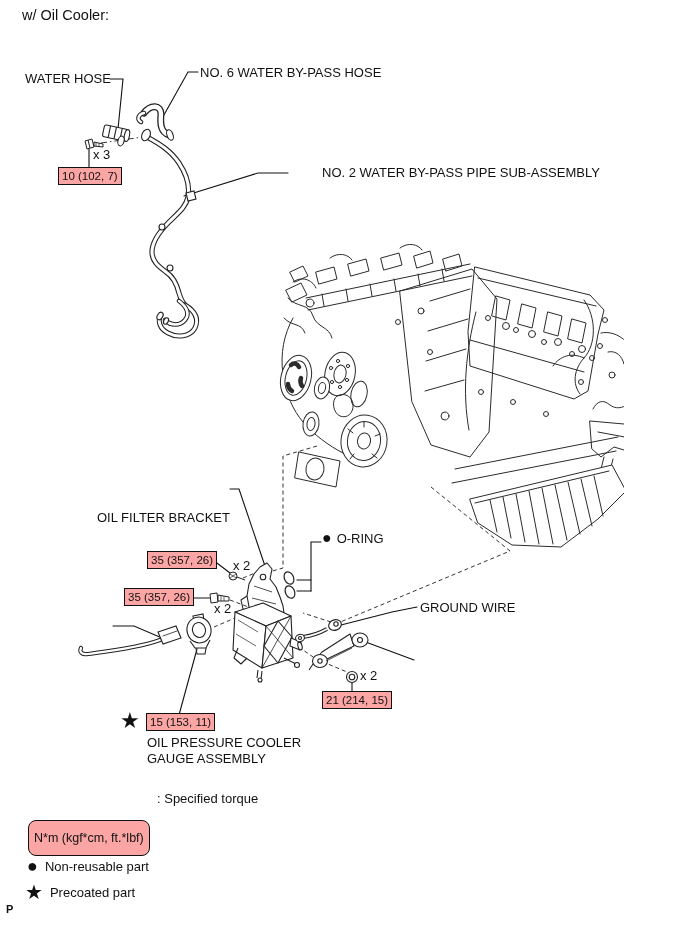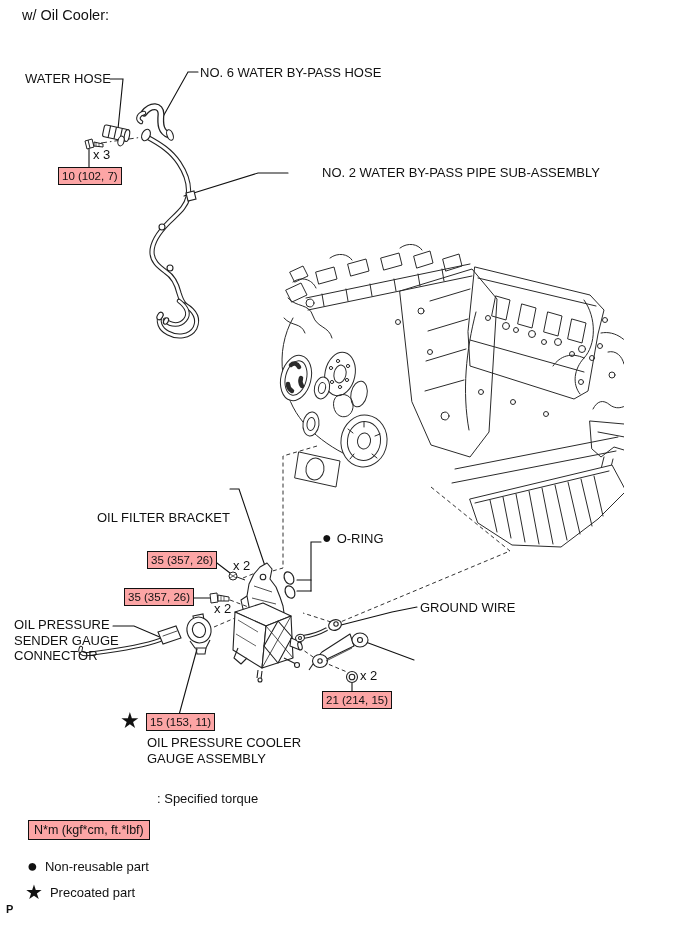--- a/index.html
+++ b/index.html
@@ -3,21 +3,21 @@
 <meta charset="utf-8">
 <style>
   html,body{margin:0;padding:0;background:#fff;}
   .page{position:relative;width:624px;height:927px;background:#fff;overflow:hidden;
         font-family:"Liberation Sans", sans-serif;color:#111;}
   .art{position:absolute;left:0;top:0;}
   .lbl{position:absolute;font-size:13px;line-height:1.2;white-space:nowrap;color:#111;}
   .hdr{font-size:14.5px;}
   .tbox{position:absolute;border:1.6px solid #111;background:#fca5a5;color:#111;
         font-size:11.5px;line-height:14px;padding:1px 3px;white-space:nowrap;}
-  .legendbox{font-size:12.5px;line-height:16px;padding:1px 5px;}
+  .legendbox{font-size:12.5px;line-height:16px;padding:9px 5px;border-radius:8px;}
   .row{position:absolute;display:flex;align-items:center;gap:5px;white-space:nowrap;}
   .bullet{font-size:16px;line-height:1;}
   .bullet-lg{font-size:18px;line-height:1;}
   .star{position:absolute;font-size:22px;line-height:1;color:#111;}
   .star-sm{font-size:20px;line-height:1;}
   .txt13{font-size:13px;color:#111;}
   .multiline div{white-space:nowrap;}
   .fig-id{position:absolute;font-size:8px;font-weight:bold;letter-spacing:.2px;}
   .pmark{position:absolute;font-size:11px;font-weight:bold;}
 </style>
@@ -272,25 +272,20 @@
   <div class="lbl" style="left:290px;top:165px;margin-left:32px;">NO. 2 WATER BY-PASS PIPE SUB-ASSEMBLY</div>
   <div class="lbl" style="left:97px;top:482px;margin-top:28px;">OIL FILTER BRACKET</div>
 
   <div class="row" style="left:322px;top:530px;">
     <span class="bullet">●</span>
       <span class="txt13">O-RING</span>
   </div>
 
   <div class="lbl" style="left:420px;top:600px;">GROUND WIRE</div>
 
-  <div class="lbl multiline" style="left:14px;top:617px;line-height:15.5px;">
-    <div>OIL PRESSURE</div>
-    <div>SENDER GAUGE</div>
-    <div>CONNECTOR</div>
-  </div>
 
   <div class="lbl multiline" style="left:147px;top:735px;line-height:16px;">
     <div>OIL PRESSURE COOLER</div>
     <div>GAUGE ASSEMBLY</div>
   </div>
 
   <div class="lbl" style="left:93px;top:147px;">x 3</div>
   <div class="lbl" style="left:233px;top:558px;">x 2</div>
   <div class="lbl" style="left:214px;top:601px;">x 2</div>
   <div class="lbl" style="left:360px;top:668px;">x 2</div>

